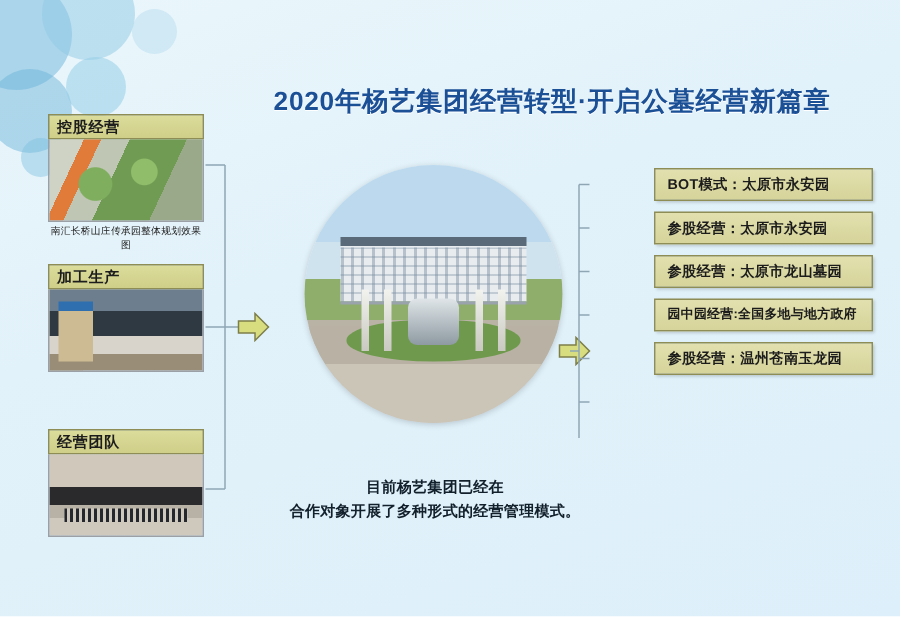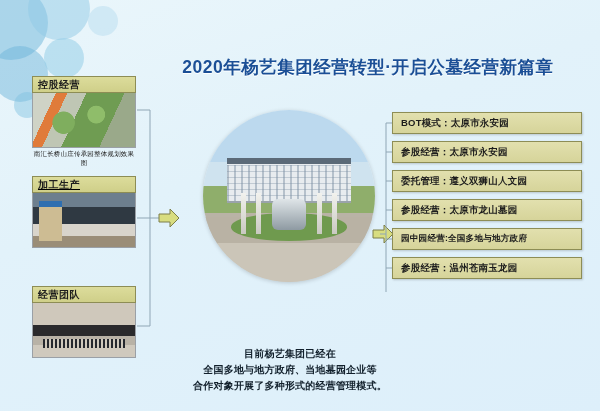--- a/index.html
+++ b/index.html
@@ -35,21 +35,21 @@
   
   .card { position: absolute; left: 32px; width: 104px; }
   .card .hdr {
     height: 17px; background: linear-gradient(180deg,#dcdc9b 0%, #cfcf89 100%);
     border: 1px solid #8d8d55; color: #1d1d1d; font-size: 10px; font-weight: bold;
     display: flex; align-items: center; padding-left: 5px; letter-spacing: .5px;
   }
   .card .photo { height: 55px; border: 1px solid #9aa0a6; border-top: none; position: relative; overflow: hidden; }
   .card .cap { font-size: 6.5px; color: #222; text-align: center; padding-top: 2px; letter-spacing: .2px; }
   #card1 { top: 76px; }
-  #card2 { top: 176px; text-decoration: underline; }
+  #card2 { top: 176px; }
   #card3 { top: 286px; }
 
   
   .ph-plan {
     background:
       radial-gradient(circle at 30% 55%, #7fae5e 0 14%, transparent 15%),
       radial-gradient(circle at 62% 40%, #8fbd6a 0 12%, transparent 13%),
       linear-gradient(115deg,#cfd3c6 0 18%, #e07b3a 18% 27%, #bfc6b4 27% 42%, #6f9c52 42% 72%, #9aa98a 72% 100%);
   }
   .ph-factory {
@@ -117,28 +117,29 @@
   
   #rightlist { position: absolute; left: 392px; top: 112px; width: 190px; }
   .ritem {
     height: 22px; margin-bottom: 7px;
     background: linear-gradient(180deg,#e2e0ae 0%, #d6d49a 100%);
     border: 1px solid #8d8d55;
     box-shadow: 1px 1px 2px rgba(0,0,0,.18);
     display: flex; align-items: center; padding-left: 8px;
     font-size: 9.5px; font-weight: bold; color: #1c1c1c; letter-spacing: .2px;
     white-space: nowrap;
+    margin-left: 44px;
   }
   .ritem.small { font-size: 8.6px; }
 
   
   #bottomtext {
     position: absolute; left: 168px; top: 318px; width: 244px;
     text-align: center; font-size: 10px; font-weight: bold; color: #12202c;
-    line-height: 16px; letter-spacing: .2px; margin-top: 28px;
+    line-height: 16px; letter-spacing: .2px;
   }
 </style>
 </head>
 <body>
 
 <div id="slide">
 
   <div class="deco d1"></div>
   <div class="deco d2"></div>
   <div class="deco d3"></div>
@@ -188,25 +189,23 @@
     <path d="M1 6 L12 6 L12 1 L21 10 L12 19 L12 14 L1 14 Z" fill="#d8dd80" stroke="#7d7f4a" stroke-width="1"></path>
   </svg>
 
   <svg class="bracket" style="left:380px; top:112px;" width="14" height="190">
     <path d="M6 11 L6 180 M6 11 L13 11 M6 40 L13 40 M6 69 L13 69 M6 98 L13 98 M6 127 L13 127 M6 156 L13 156 M6 122 L0 122" stroke="#8fa6b5" stroke-width="1" fill="none"></path>
   </svg>
 
   <div id="rightlist">
     <div class="ritem">BOT模式：太原市永安园</div>
     <div class="ritem">参股经营：太原市永安园</div>
-    <div class="ritem">委托管理：遵义双狮山人文园</div>
     <div class="ritem">参股经营：太原市龙山墓园</div>
     <div class="ritem small">园中园经营:全国多地与地方政府</div>
     <div class="ritem">参股经营：温州苍南玉龙园</div>
   </div>
 
   <div id="bottomtext">
     <div>目前杨艺集团已经在</div>
-    <div>全国多地与地方政府、当地墓园企业等</div>
     <div>合作对象开展了多种形式的经营管理模式。</div>
   </div>
 
 </div>
 
 </body></html>

